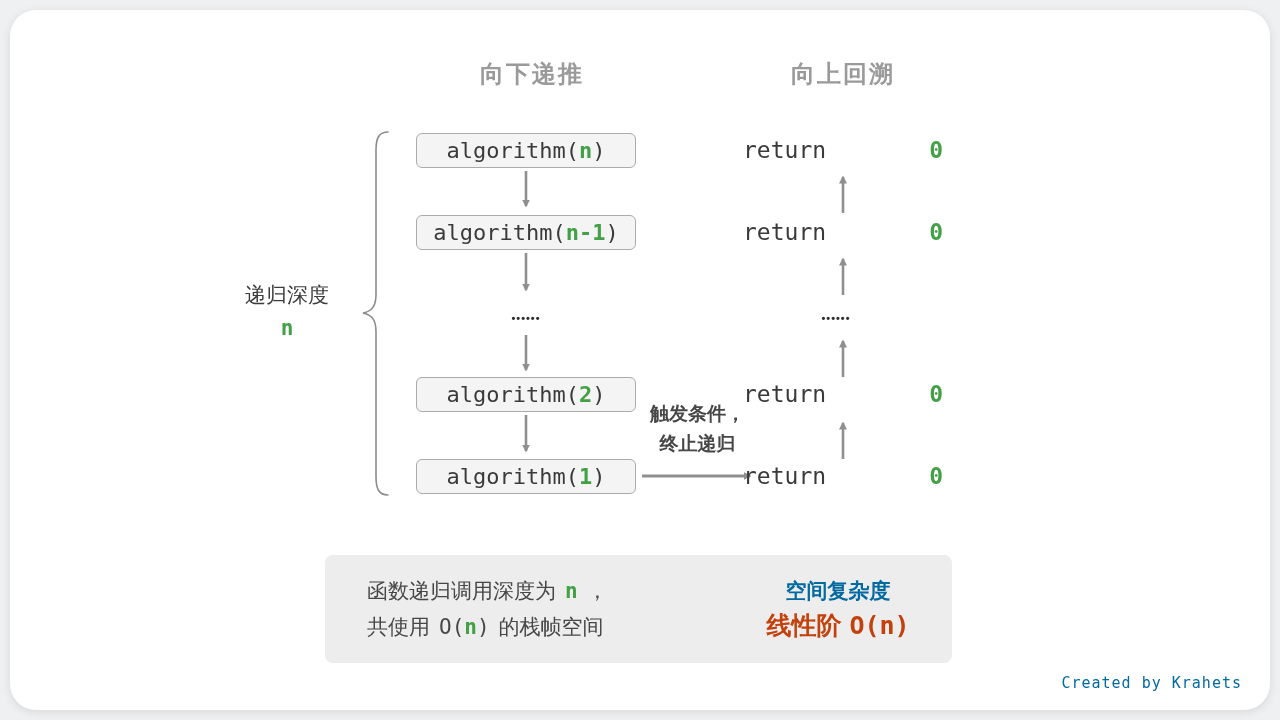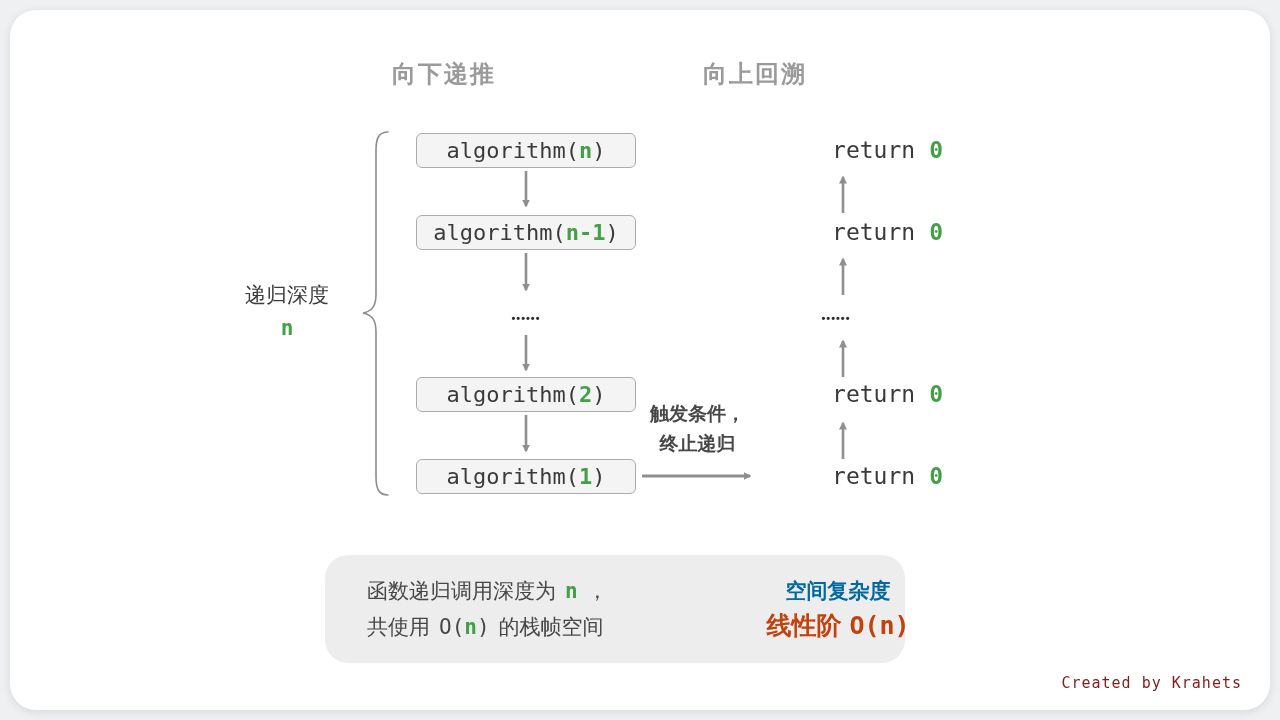--- a/index.html
+++ b/index.html
@@ -12,38 +12,38 @@
     position:absolute; left:10px; top:10px; right:10px; bottom:10px;
     background:#ffffff; border-radius:26px;
     box-shadow:0 2px 10px rgba(0,0,0,0.10);
   }
   .overlay { position:absolute; left:0; top:0; pointer-events:none; }
 
   .code { font-family:"DejaVu Sans Mono","Liberation Mono",monospace; }
   .green { color:#43A047; font-weight:bold; }
 
   .hdr {
-    position:absolute; width:280px; top:58px; text-align:left;
+    position:absolute; width:280px; top:58px; text-align:center;
     font-size:24px; font-weight:bold; color:#9a9a9a; letter-spacing:2px;
   }
   .hdr-down { left:392px; }
   .hdr-up   { left:703px; }
 
   .callbox {
     position:absolute; left:416px; width:220px; height:35px; box-sizing:border-box;
     background:#f4f4f4; border:1.5px solid #ababab; border-radius:6px;
     display:flex; align-items:center; justify-content:center;
     font-size:22px; color:#3a3a3a;text-align:right;
   }
   .callbox.b1 { top:133px; } .callbox.b2 { top:215px; }
   .callbox.b3 { top:377px; } .callbox.b4 { top:459px; }
 
   .return-row {
     position:absolute; left:743px; width:200px; height:28px;
-    display:flex; align-items:center; justify-content:flex-end; gap:14px;
+    display:flex; align-items:center; justify-content:space-between; gap:14px;
     font-size:23px; color:#3a3a3a;
   }
   .return-row.r1 { top:136px; } .return-row.r2 { top:218px; }
   .return-row.r3 { top:380px; } .return-row.r4 { top:462px; }
 
   .dots {
     position:absolute; width:120px; text-align:center;
     font-size:11px; font-weight:bold; letter-spacing:1px; color:#2e2e2e;
   }
   .dots-left  { left:466px; top:312px; }
@@ -57,41 +57,41 @@
     position:absolute; left:207px; top:316px; width:160px; text-align:center;
     font-size:21px;
   }
 
   .note {
     position:absolute; left:650px; top:399px;
     font-size:19px; font-weight:bold; color:#474747; line-height:30px;text-align:center;
   }
 
   .panel {
-    position:absolute; left:325px; top:555px; width:580px; height:108px;
-    background:#ededed; border-radius:23px;
+    position:absolute; left:325px; top:555px; width:627px; height:108px;
+    background:#ededed; border-radius:8px;
   }
   .panel-left {
     position:absolute; left:42px; top:18px;
     font-size:21px; color:#474747; line-height:35px; white-space:nowrap;
   }
   .panel-left .code { font-size:21px; }
   .pad-n { margin:0 9px; }
   .panel-right {
     position:absolute; left:408px; top:18px; width:210px; text-align:center;
     line-height:35px; white-space:nowrap;
   }
   .panel-right .title { font-size:21px; font-weight:bold; color:#0369a1; }
   .panel-right .value { font-size:25px; font-weight:bold; color:#c2410c; }
   .panel-right .value .code { margin-left:8px; }
 
   .credit {
     position:absolute; right:38px; top:674px;
     font-family:"DejaVu Sans Mono","Liberation Mono",monospace;
-    font-size:15px; color:#7f1d1d; letter-spacing:1px;
+    font-size:15px; color:#0369a1; letter-spacing:1px;
   }
 </style>
 </head>
 <body>
 
 <div class="stage">
   <div class="card"></div>
 
   <svg class="overlay" width="1280" height="720" viewBox="0 0 1280 720">
     <defs>

